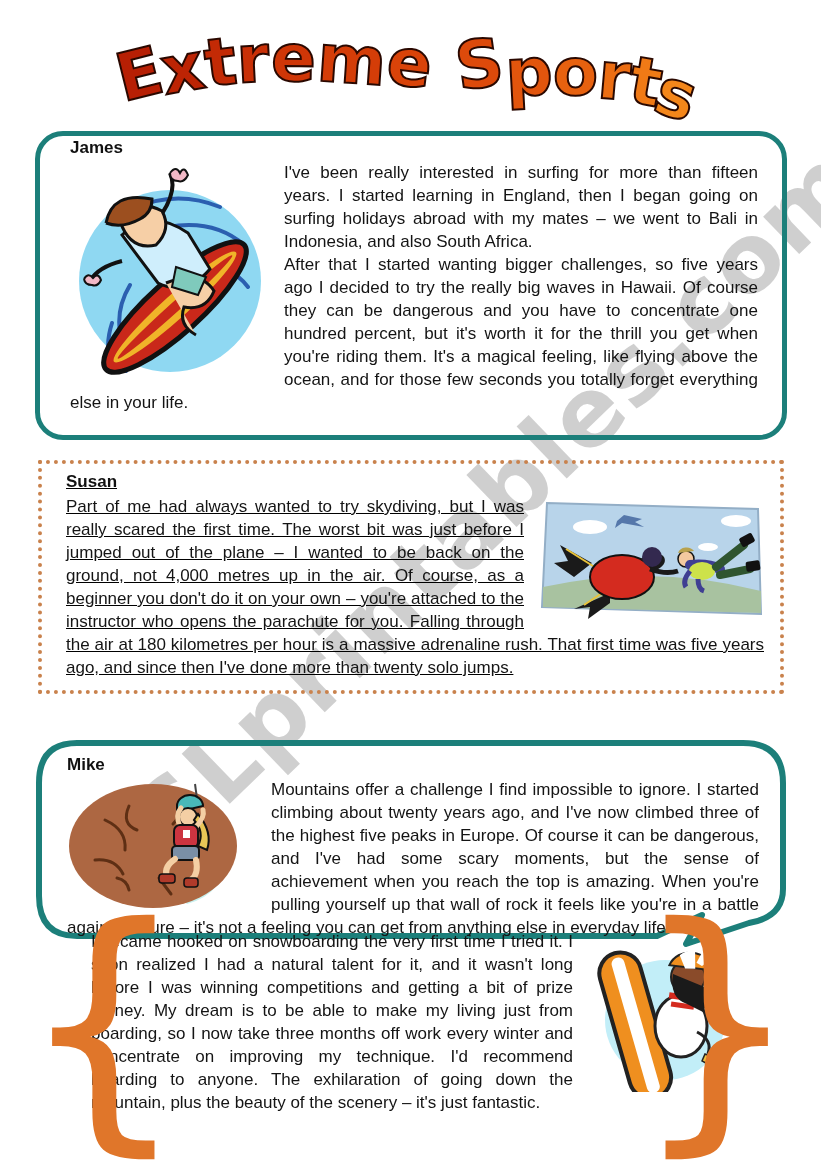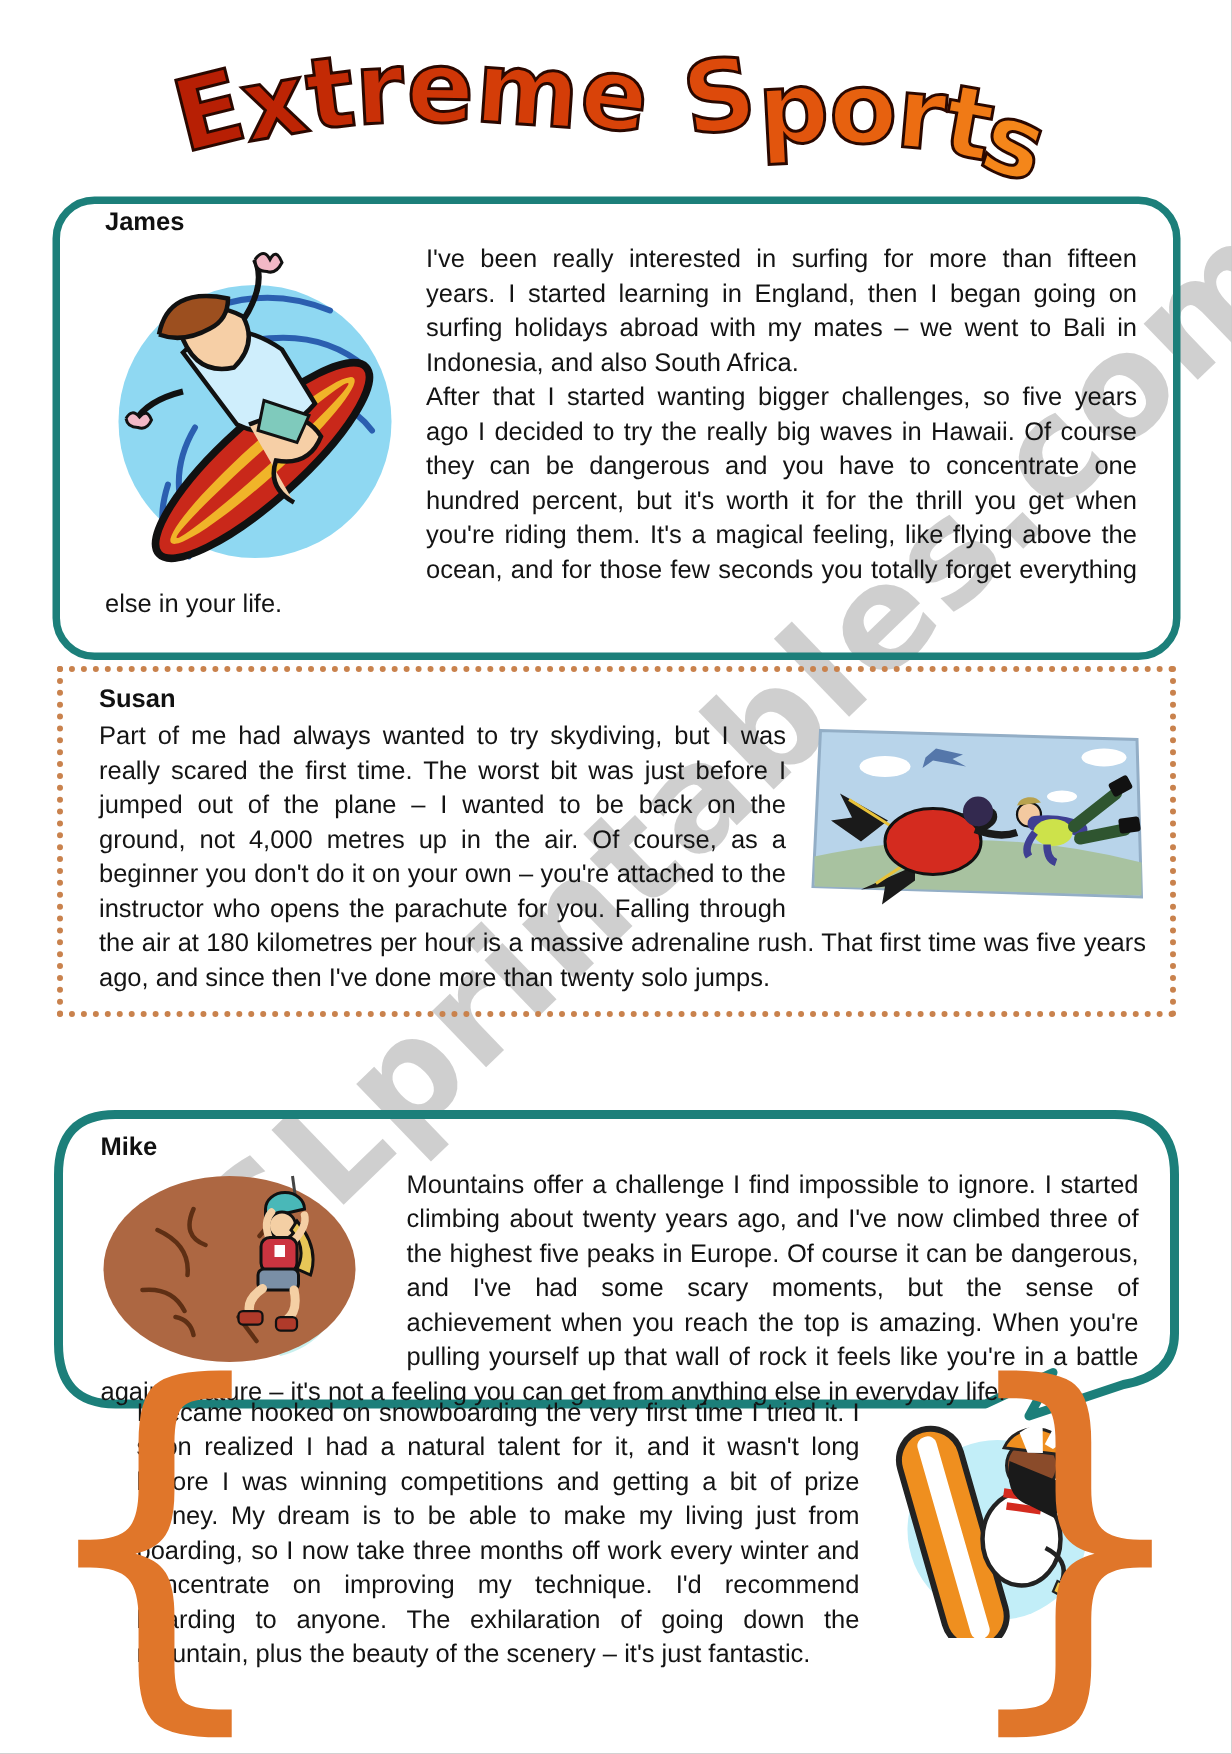--- a/index.html
+++ b/index.html
@@ -40,22 +40,22 @@
   .box { position:absolute; z-index:2; }
   .speaker { font-size:17px; font-weight:bold; color:#111; margin-bottom:3px; }
   .box p {
     font-size:17px; line-height:23px; color:#141414; text-align:justify;
   }
   .box-james {
     left:35px; top:131px; width:752px; height:309px;
     border:5px solid #1c7f7a; border-radius:28px; padding:2px 24px 0 30px;
   }
   .box-susan {
-    left:38px; top:444px; width:746px; height:234px;
-    border:4px dotted #c9824d; padding:8px 16px 0 24px;
+    left:38px; top:460px; width:746px; height:234px;
+    border:4px dotted #c9824d; padding:8px 16px 0 24px;text-decoration:underline;
   }
   .box-mike {
     left:35px; top:739px; width:752px; height:215px;
     padding:16px 28px 0 32px;
   }
   .bubble-border { position:absolute; left:0; top:0; z-index:-1; }
   .box-teresa {
     left:35px; top:920px; width:752px; height:220px;
     padding:10px 52px 0 56px;
   }

